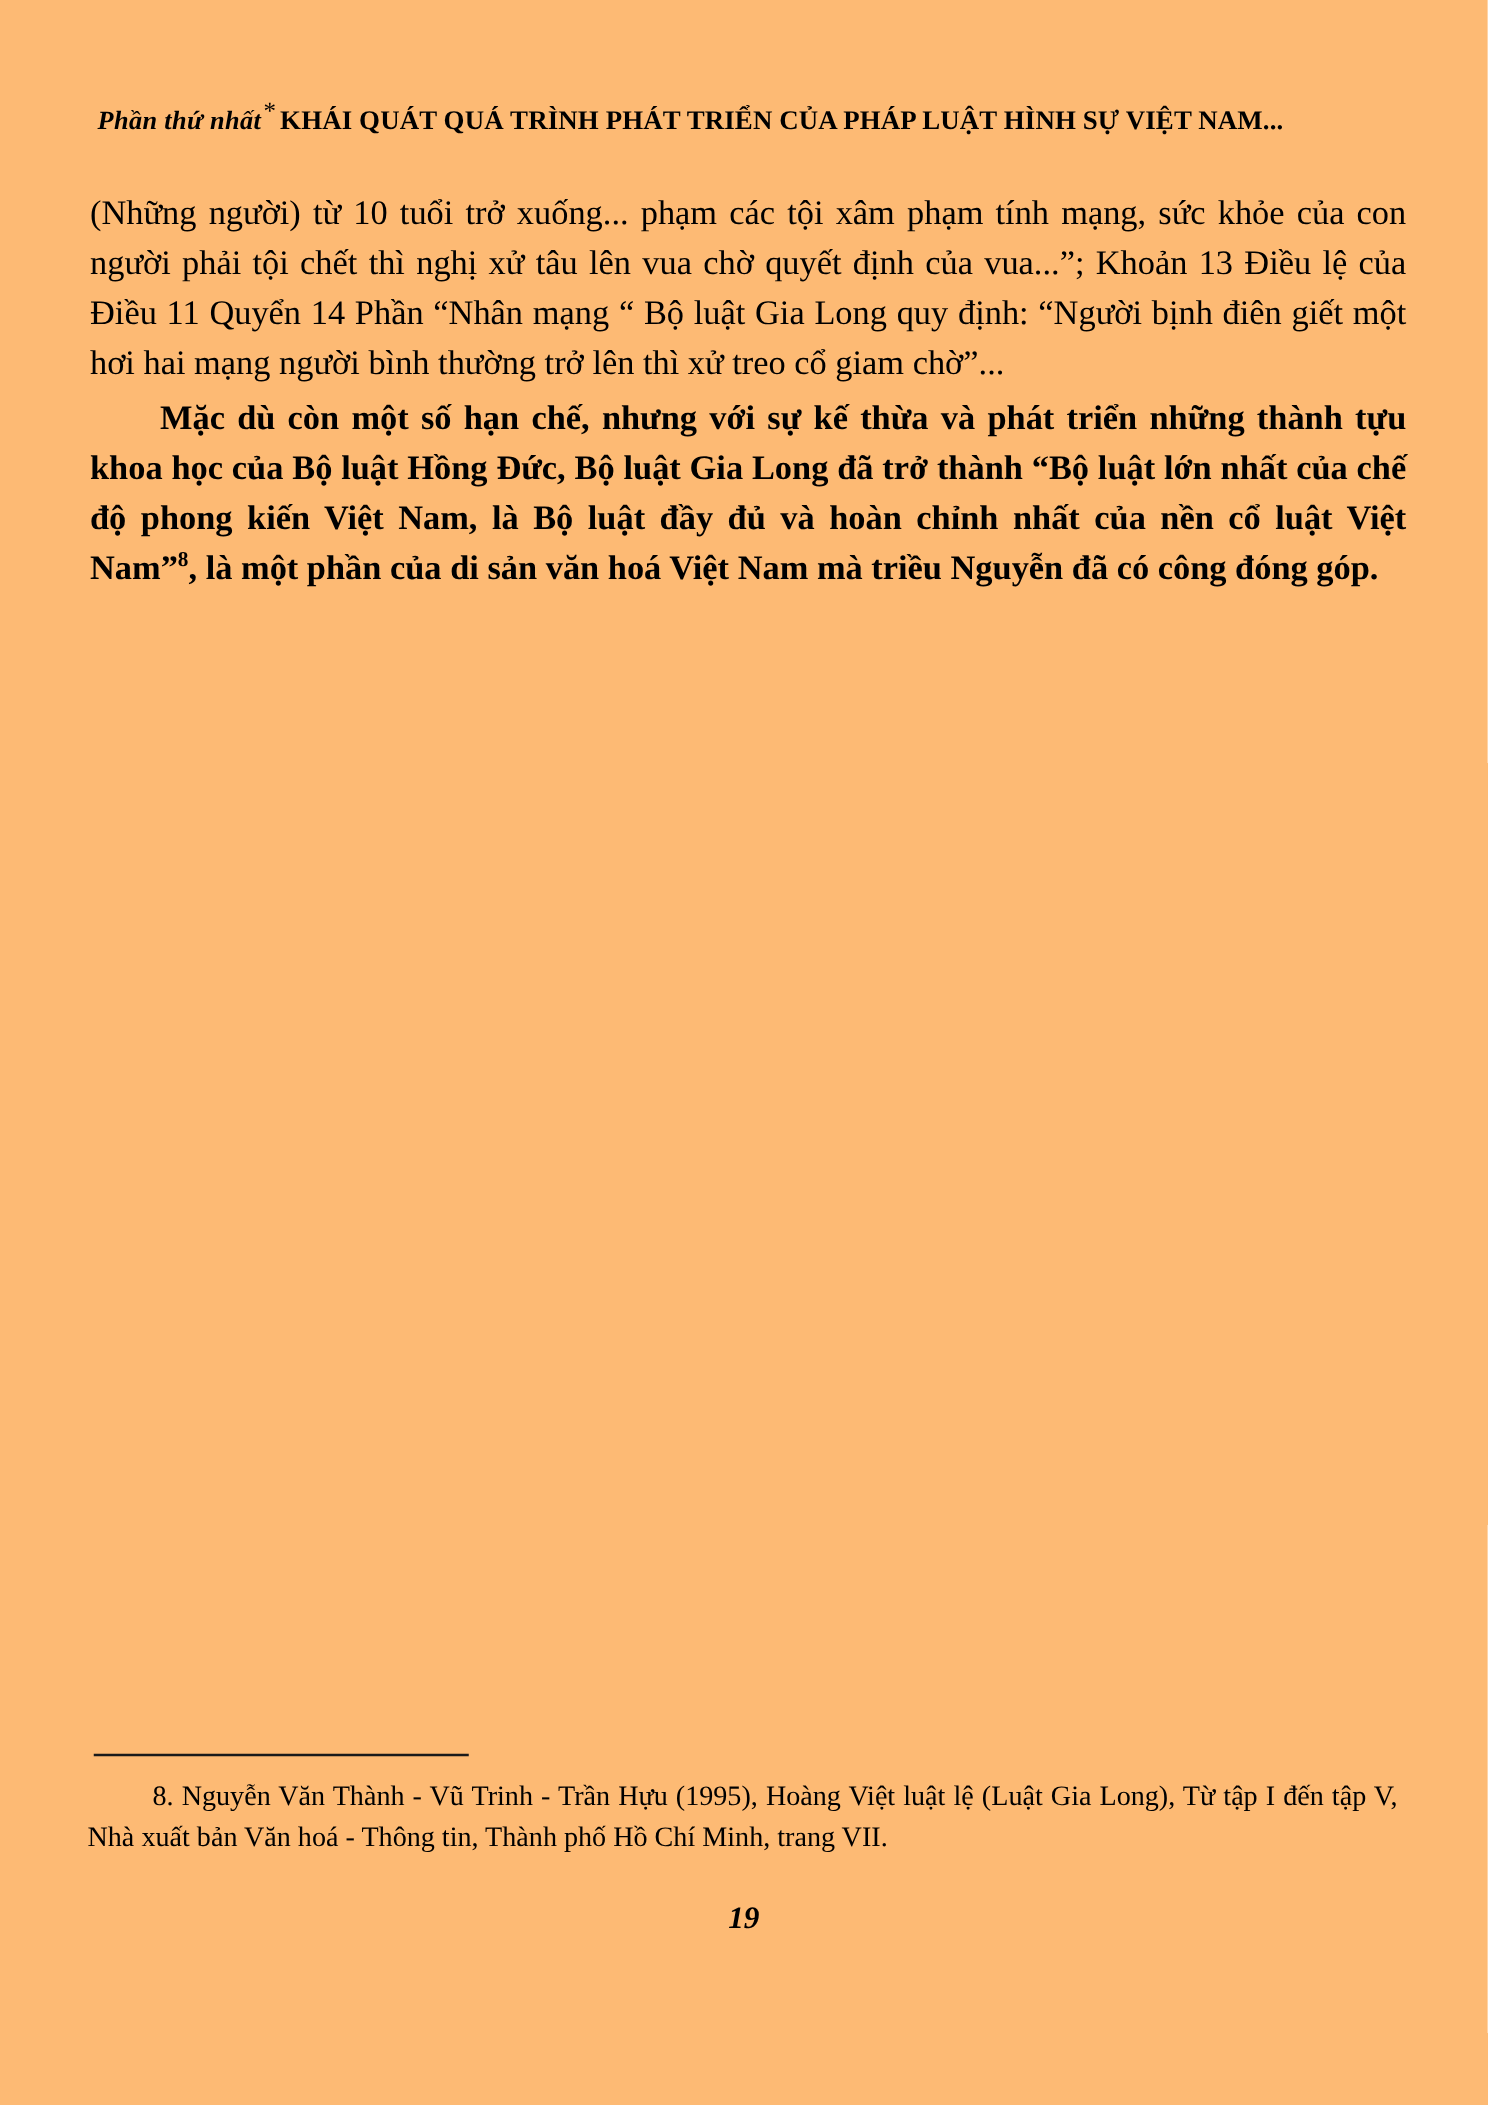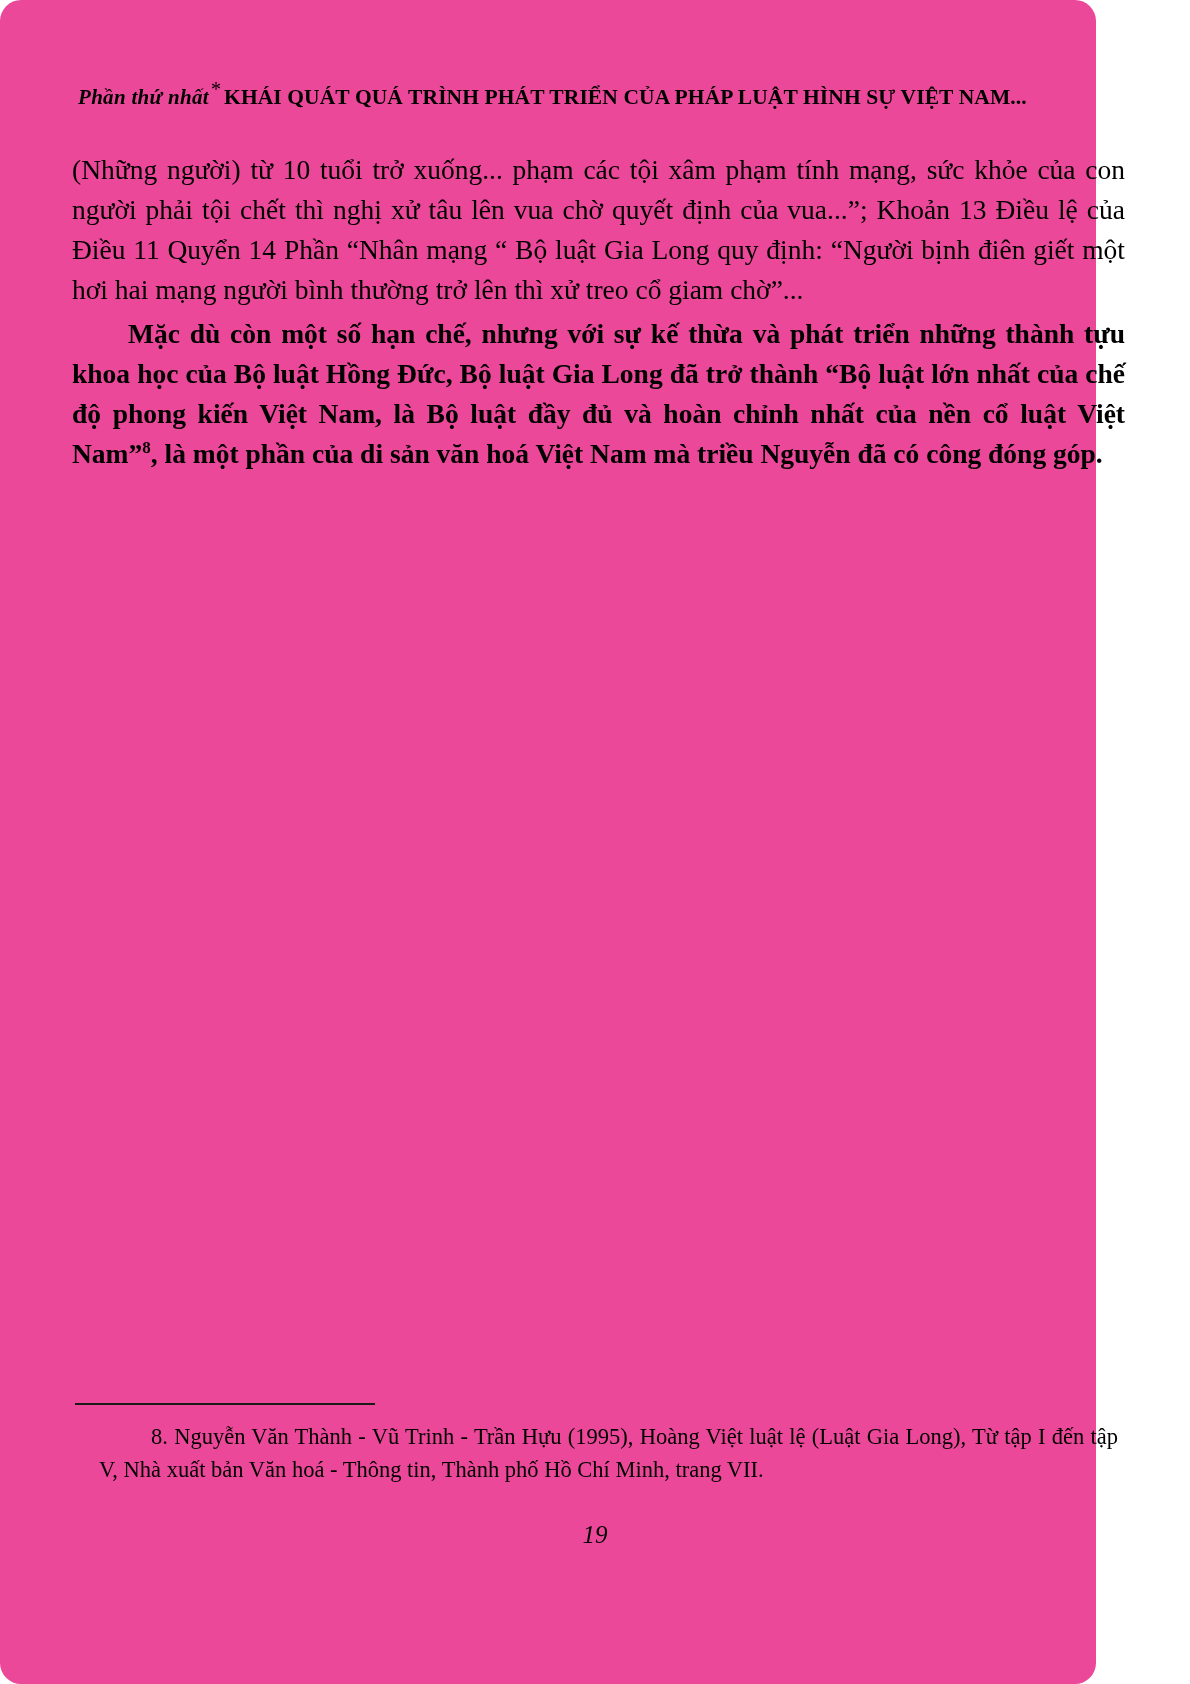--- a/index.html
+++ b/index.html
@@ -12,24 +12,23 @@
     height: 1684px;
     font-family: "Liberation Serif", serif;
     color: #000000;
     position: relative;
     overflow: hidden;
   }
 
   .page {
     position: absolute;
     left: 0; top: 0;
-    width: 1096px;
+    width: 1190px;
     height: 1684px;
-    background: #ec4899;
-    border-radius: 21px;
+    background: #fdba74;
   }
 
   
   .header {
     position: absolute;
     left: 78px;
     top: 78px;
     width: 1040px;
     white-space: nowrap;
   }
@@ -97,33 +96,32 @@
     left: 70px;
     top: 1420px;
     width: 1048px;
     font-size: 22.5px;
     line-height: 33px;
     text-align: justify;
   }
   .footnote .fn-first {
     text-indent: 52px;
     display: block;
-    margin-left: 29px;
   }
 
   
   .page-number {
     position: absolute;
     left: 0;
     top: 1521px;
     width: 1190px;
     text-align: center;
     font-size: 25px;
     font-style: italic;
-    font-weight: normal;
+    font-weight: bold;
   }
 </style>
 </head>
 <body>
 
 <div class="page">
 
   <div class="header">
     <div class="head-line"><span class="part-label">Phần thứ nhất</span><span class="star">*</span><span class="head-title">KHÁI QUÁT QUÁ TRÌNH PHÁT TRIỂN CỦA PHÁP LUẬT HÌNH SỰ VIỆT NAM...</span></div>
   </div>

